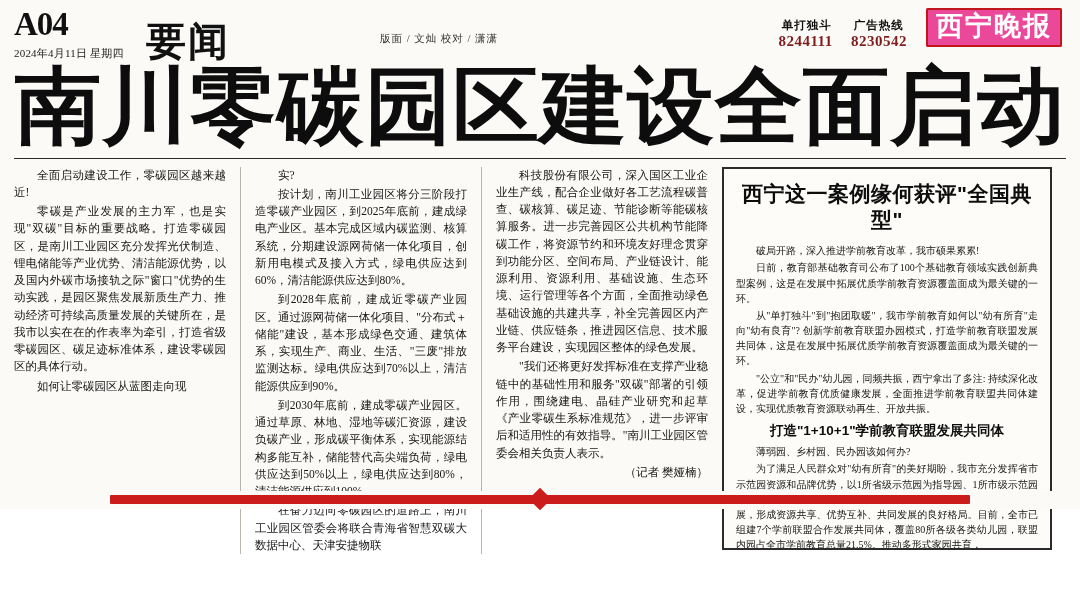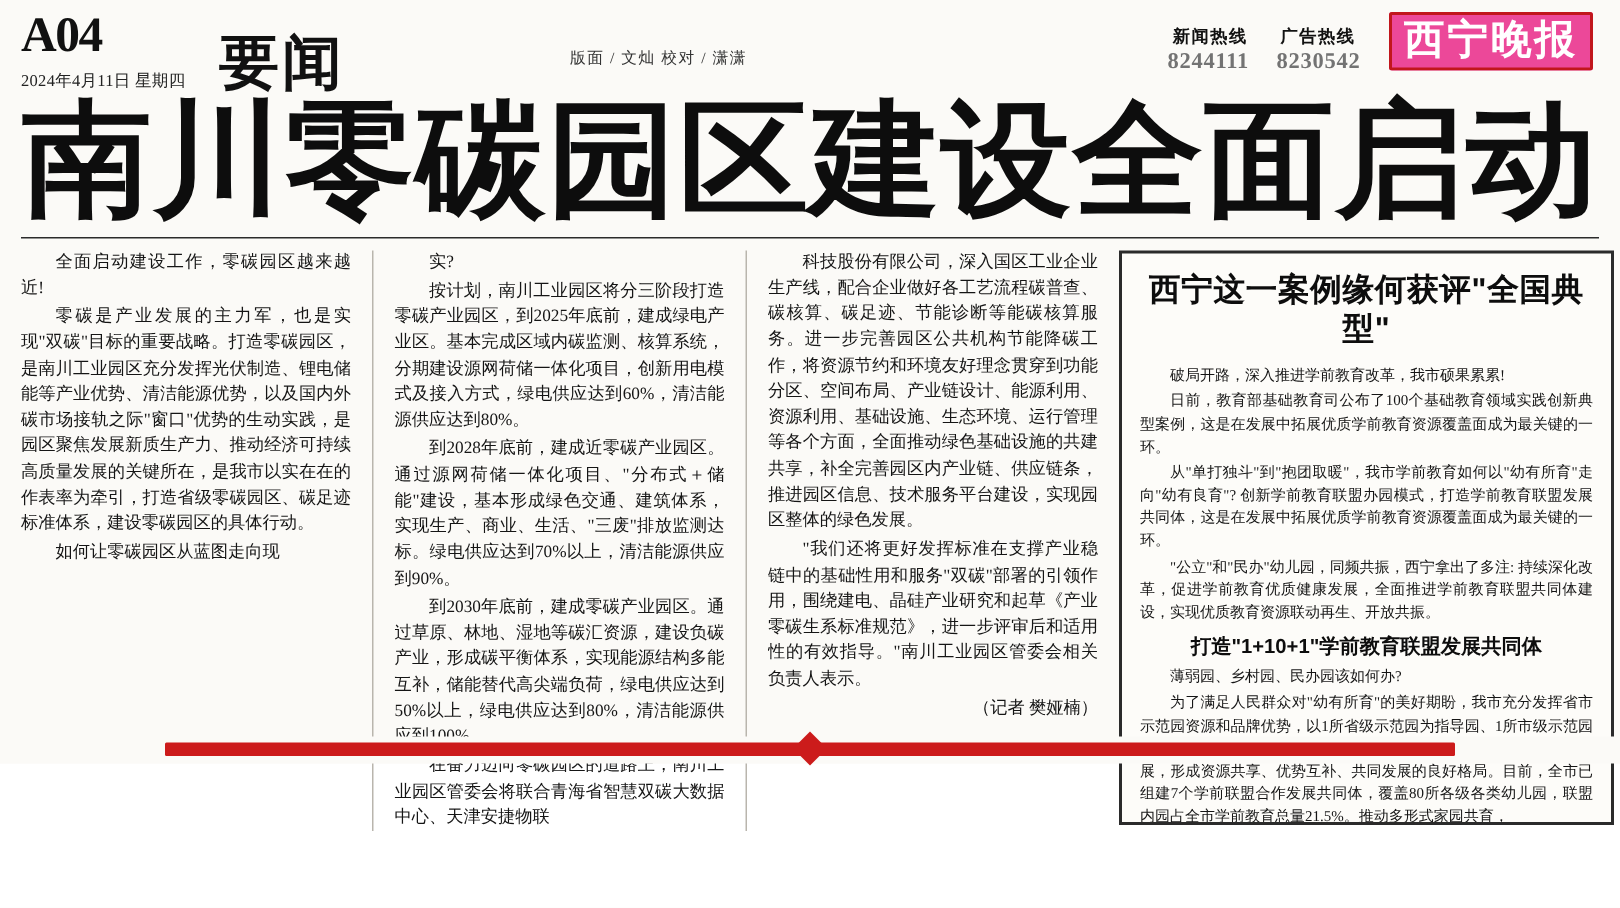--- a/index.html
+++ b/index.html
@@ -78,21 +78,21 @@
   .hotlines .labels {
     font-size: 11.5px;
     font-weight: 700;
     color: #111;
     letter-spacing: 1px;
   }
   .hotlines .labels span { margin: 0 9px; }
   .hotlines .numbers {
     font-size: 15px;
     font-weight: 700;
-    color: #737373;
+    color: #7f1d1d;
     letter-spacing: 0.5px;
   }
   .hotlines .numbers span { margin: 0 7px; }
   .logo {
     margin-top: 2px;
     background: #ec4899;
     color: #fff;
     font-size: 27px;
     font-weight: 700;
     padding: 5px 10px 7px 10px;
@@ -121,21 +121,21 @@
     transform: scaleX(1.03);
   }
   .rule {
     border-top: 1.5px solid #2b2b2b;
     margin: 8px 14px 0 14px;
   }
 
   
   .body-area {
     display: flex;
-    padding: 8px 4px 0 14px;
+    padding: 8px 28px 0 14px;
     gap: 14px;
     height: 395px;
     box-sizing: border-box;
   }
   .col {
     font-size: 11.5px;
     line-height: 1.5;
     text-align: justify;
     color: #151515;
     flex: 1 1 0;
@@ -231,21 +231,21 @@
 
   <div class="masthead">
     <div class="page-no-block">
       <div class="page-no">A04</div>
       <div class="page-date">2024年4月11日 星期四</div>
     </div>
     <div class="section-name">要闻</div>
     <div class="credits">版面 / 文灿    校对 / 潇潇</div>
     <div class="hotlines">
       <div class="labels">
-        <span>新闻热线</span>
+        <span>单打独斗</span>
         <span>广告热线</span>
       </div>
       <div class="numbers">
         <span>8244111</span>
         <span>8230542</span>
       </div>
     </div>
     <div class="logo">西宁晚报</div>
   </div>
 

